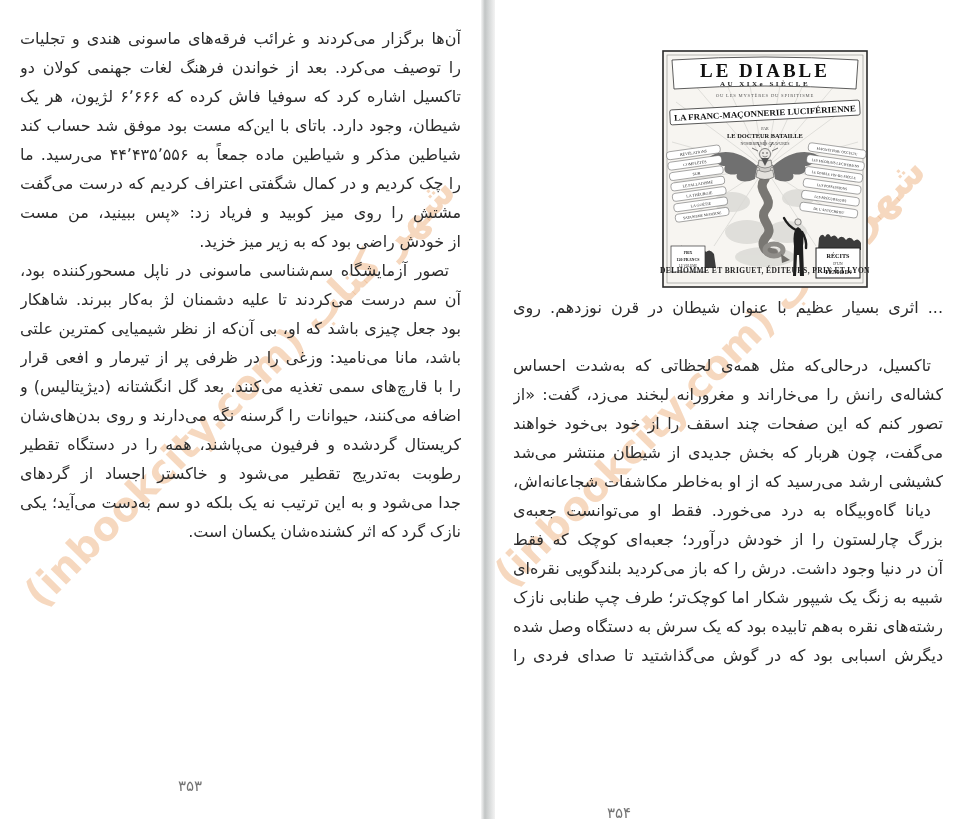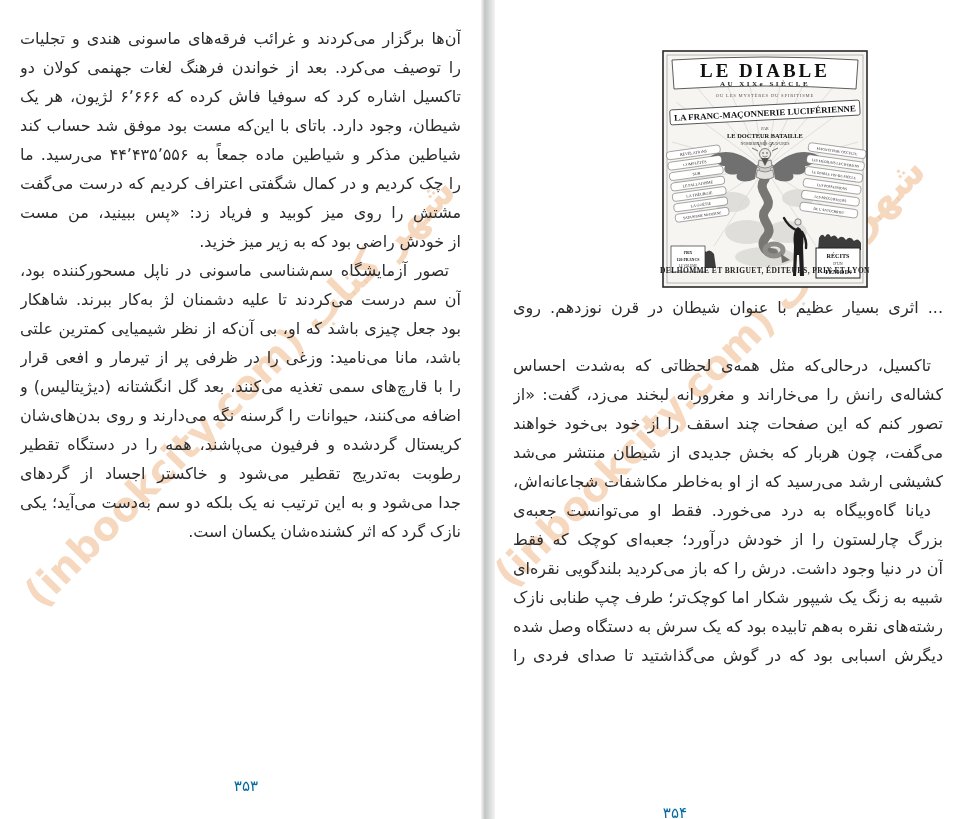--- a/index.html
+++ b/index.html
@@ -15,22 +15,22 @@
   #wm-right{left:440px;top:338px;}
 
   .textblock{position:absolute;z-index:1;direction:rtl;
     font-family:"DejaVu Sans",sans-serif;font-size:16px;color:#2d2d2d;}
   #left-text{left:20px;top:24px;width:441px;}
   #right-text{left:513px;top:293px;width:430px;}
   .line{height:29px;line-height:29px;overflow:hidden;text-align:right;word-spacing:-0.5px;}
   .line.j{text-align:justify;text-align-last:justify;}
   .line.in{padding-right:12px;}
 
-  .pagenum{position:absolute;top:777px;width:80px;z-index:1;text-align:right;direction:rtl;
-    font-family:"DejaVu Sans",sans-serif;font-size:15px;color:#0369a1;}
+  .pagenum{position:absolute;top:777px;width:80px;z-index:1;text-align:left;direction:rtl;
+    font-family:"DejaVu Sans",sans-serif;font-size:15px;color:#737373;}
   #pagenum-left{left:178px;}
   #pagenum-right{left:607px;margin-top:27px;}
 
   .figure{position:absolute;left:662px;top:30px;width:169px;z-index:1;margin-top:20px;}
   svg.cover{display:block;width:206px;height:238px;}
   .caption{position:absolute;left:637px;top:266px;width:256px;z-index:1;text-align:center;
     font-family:"Liberation Serif","DejaVu Serif",serif;font-weight:bold;font-size:7.5px;
     letter-spacing:0.4px;color:#222;}
   .serif{font-family:"Liberation Serif","DejaVu Serif",serif;}
 </style>

